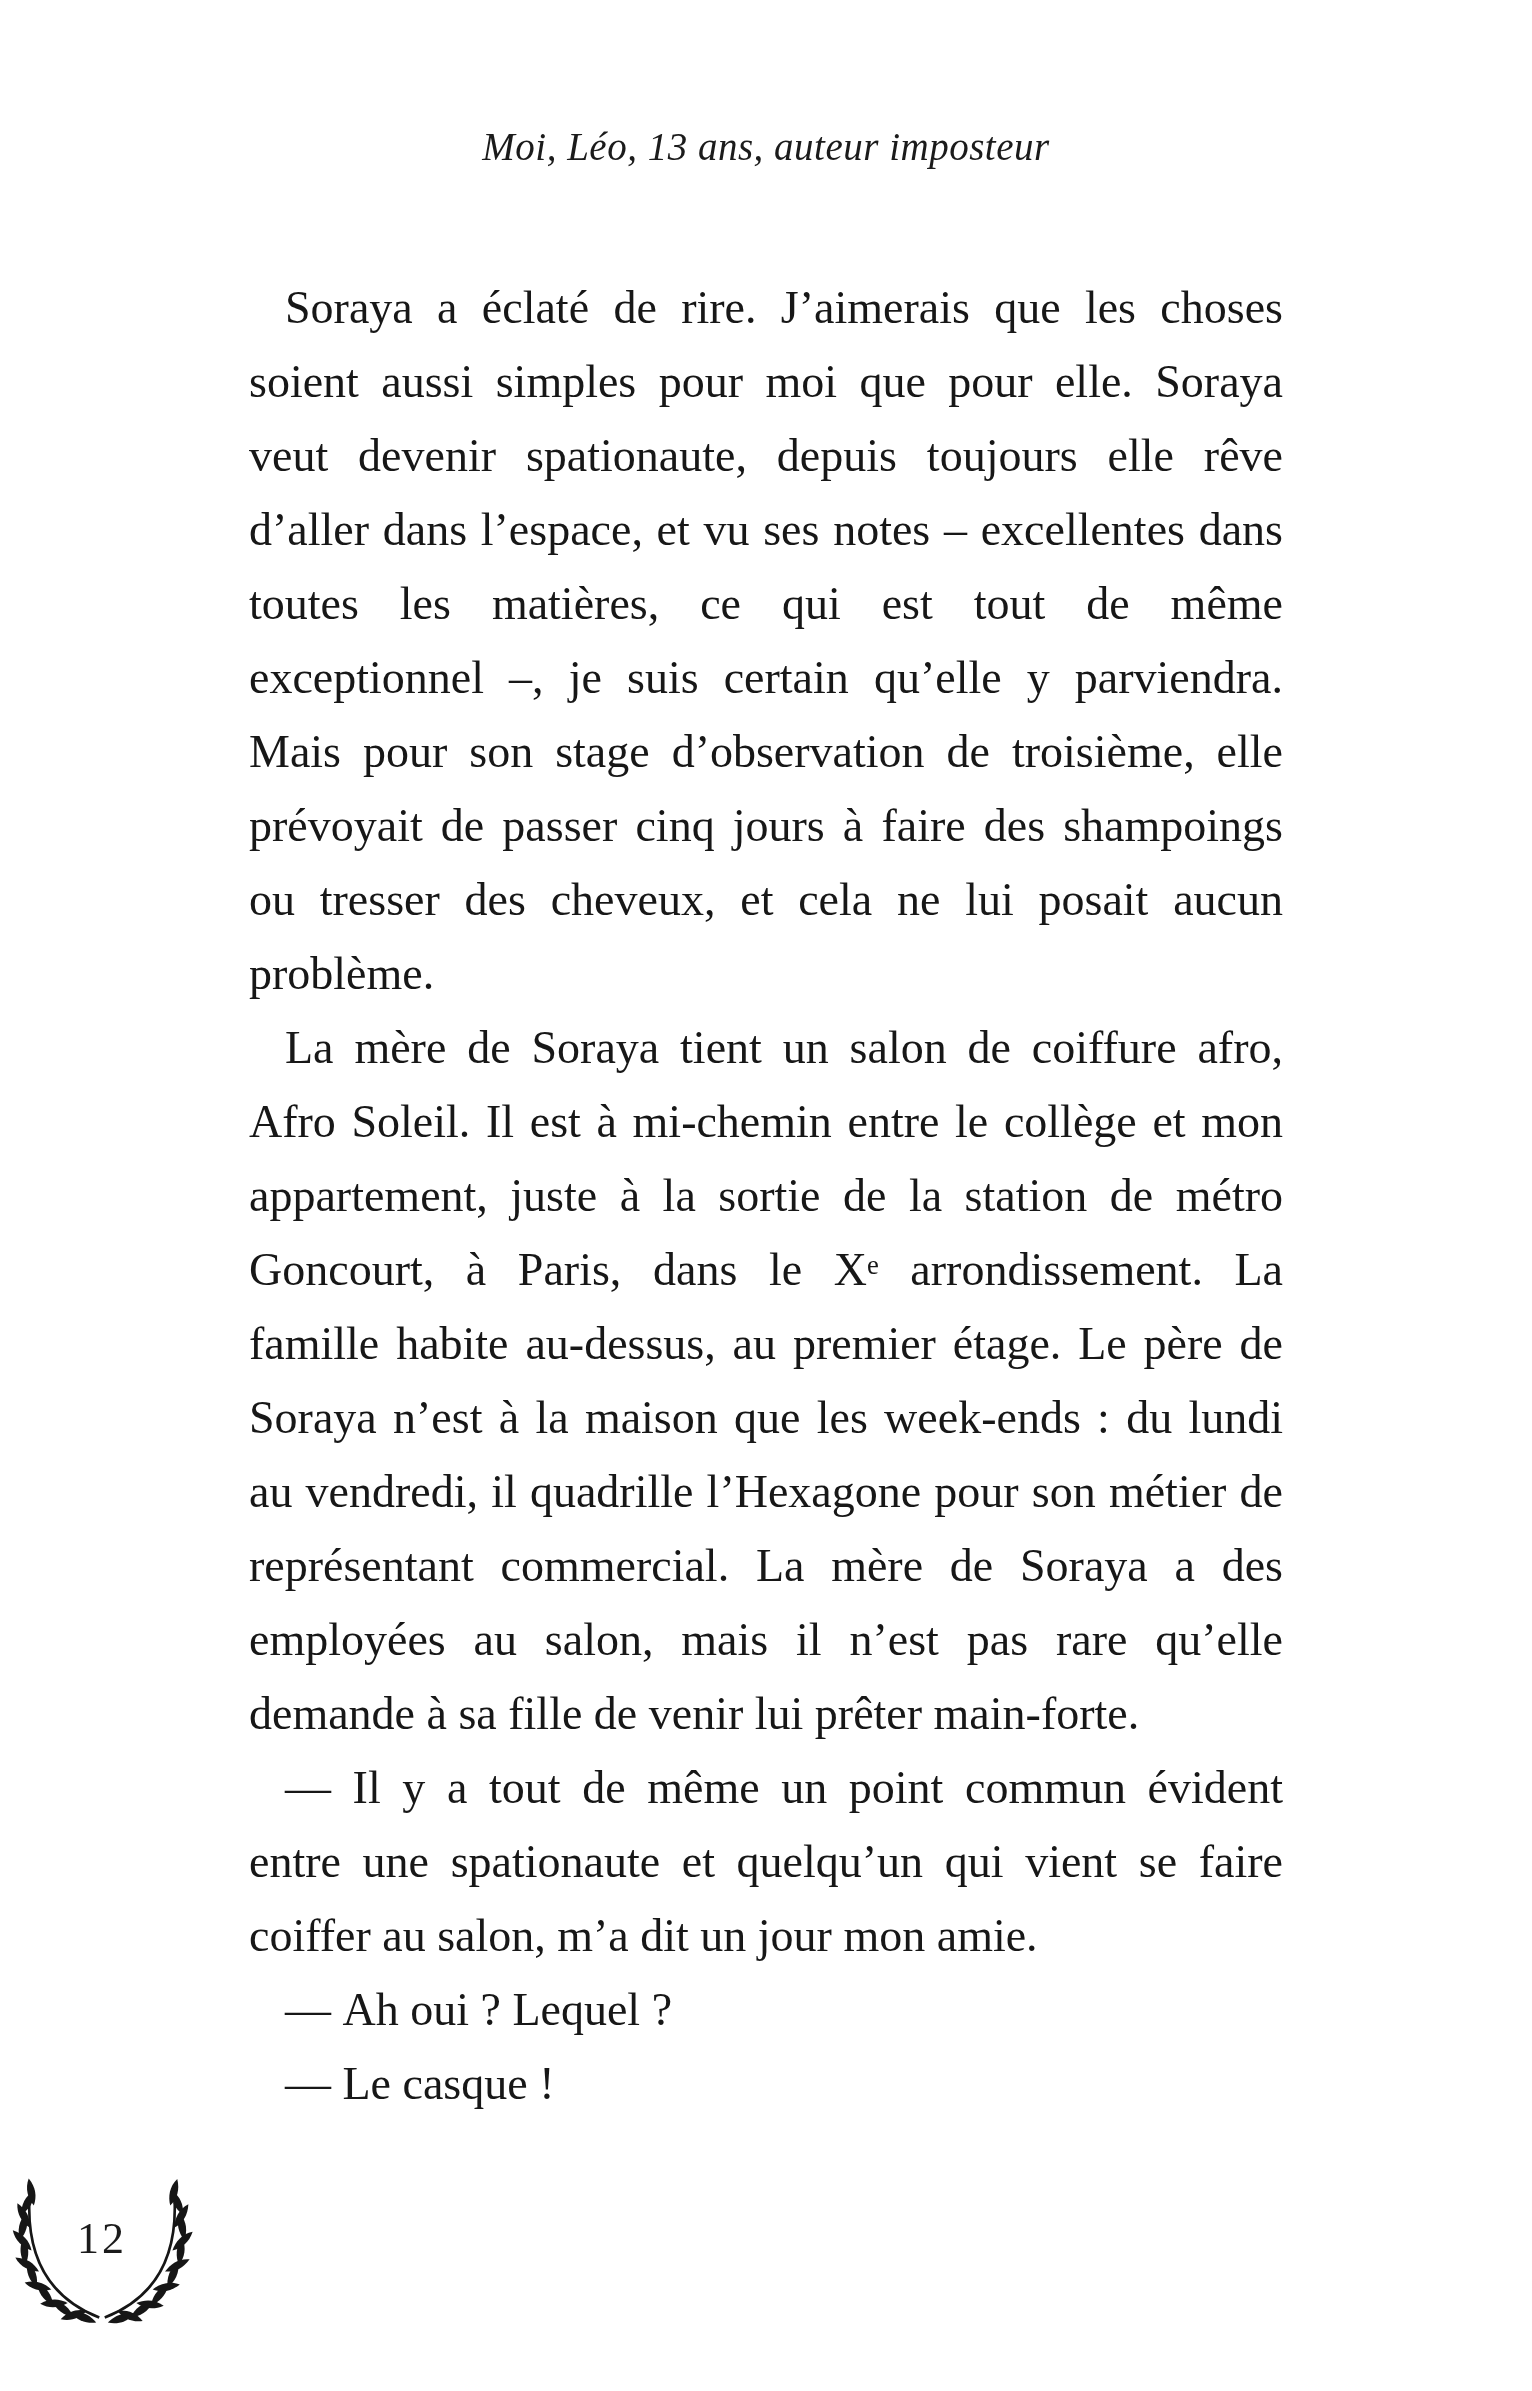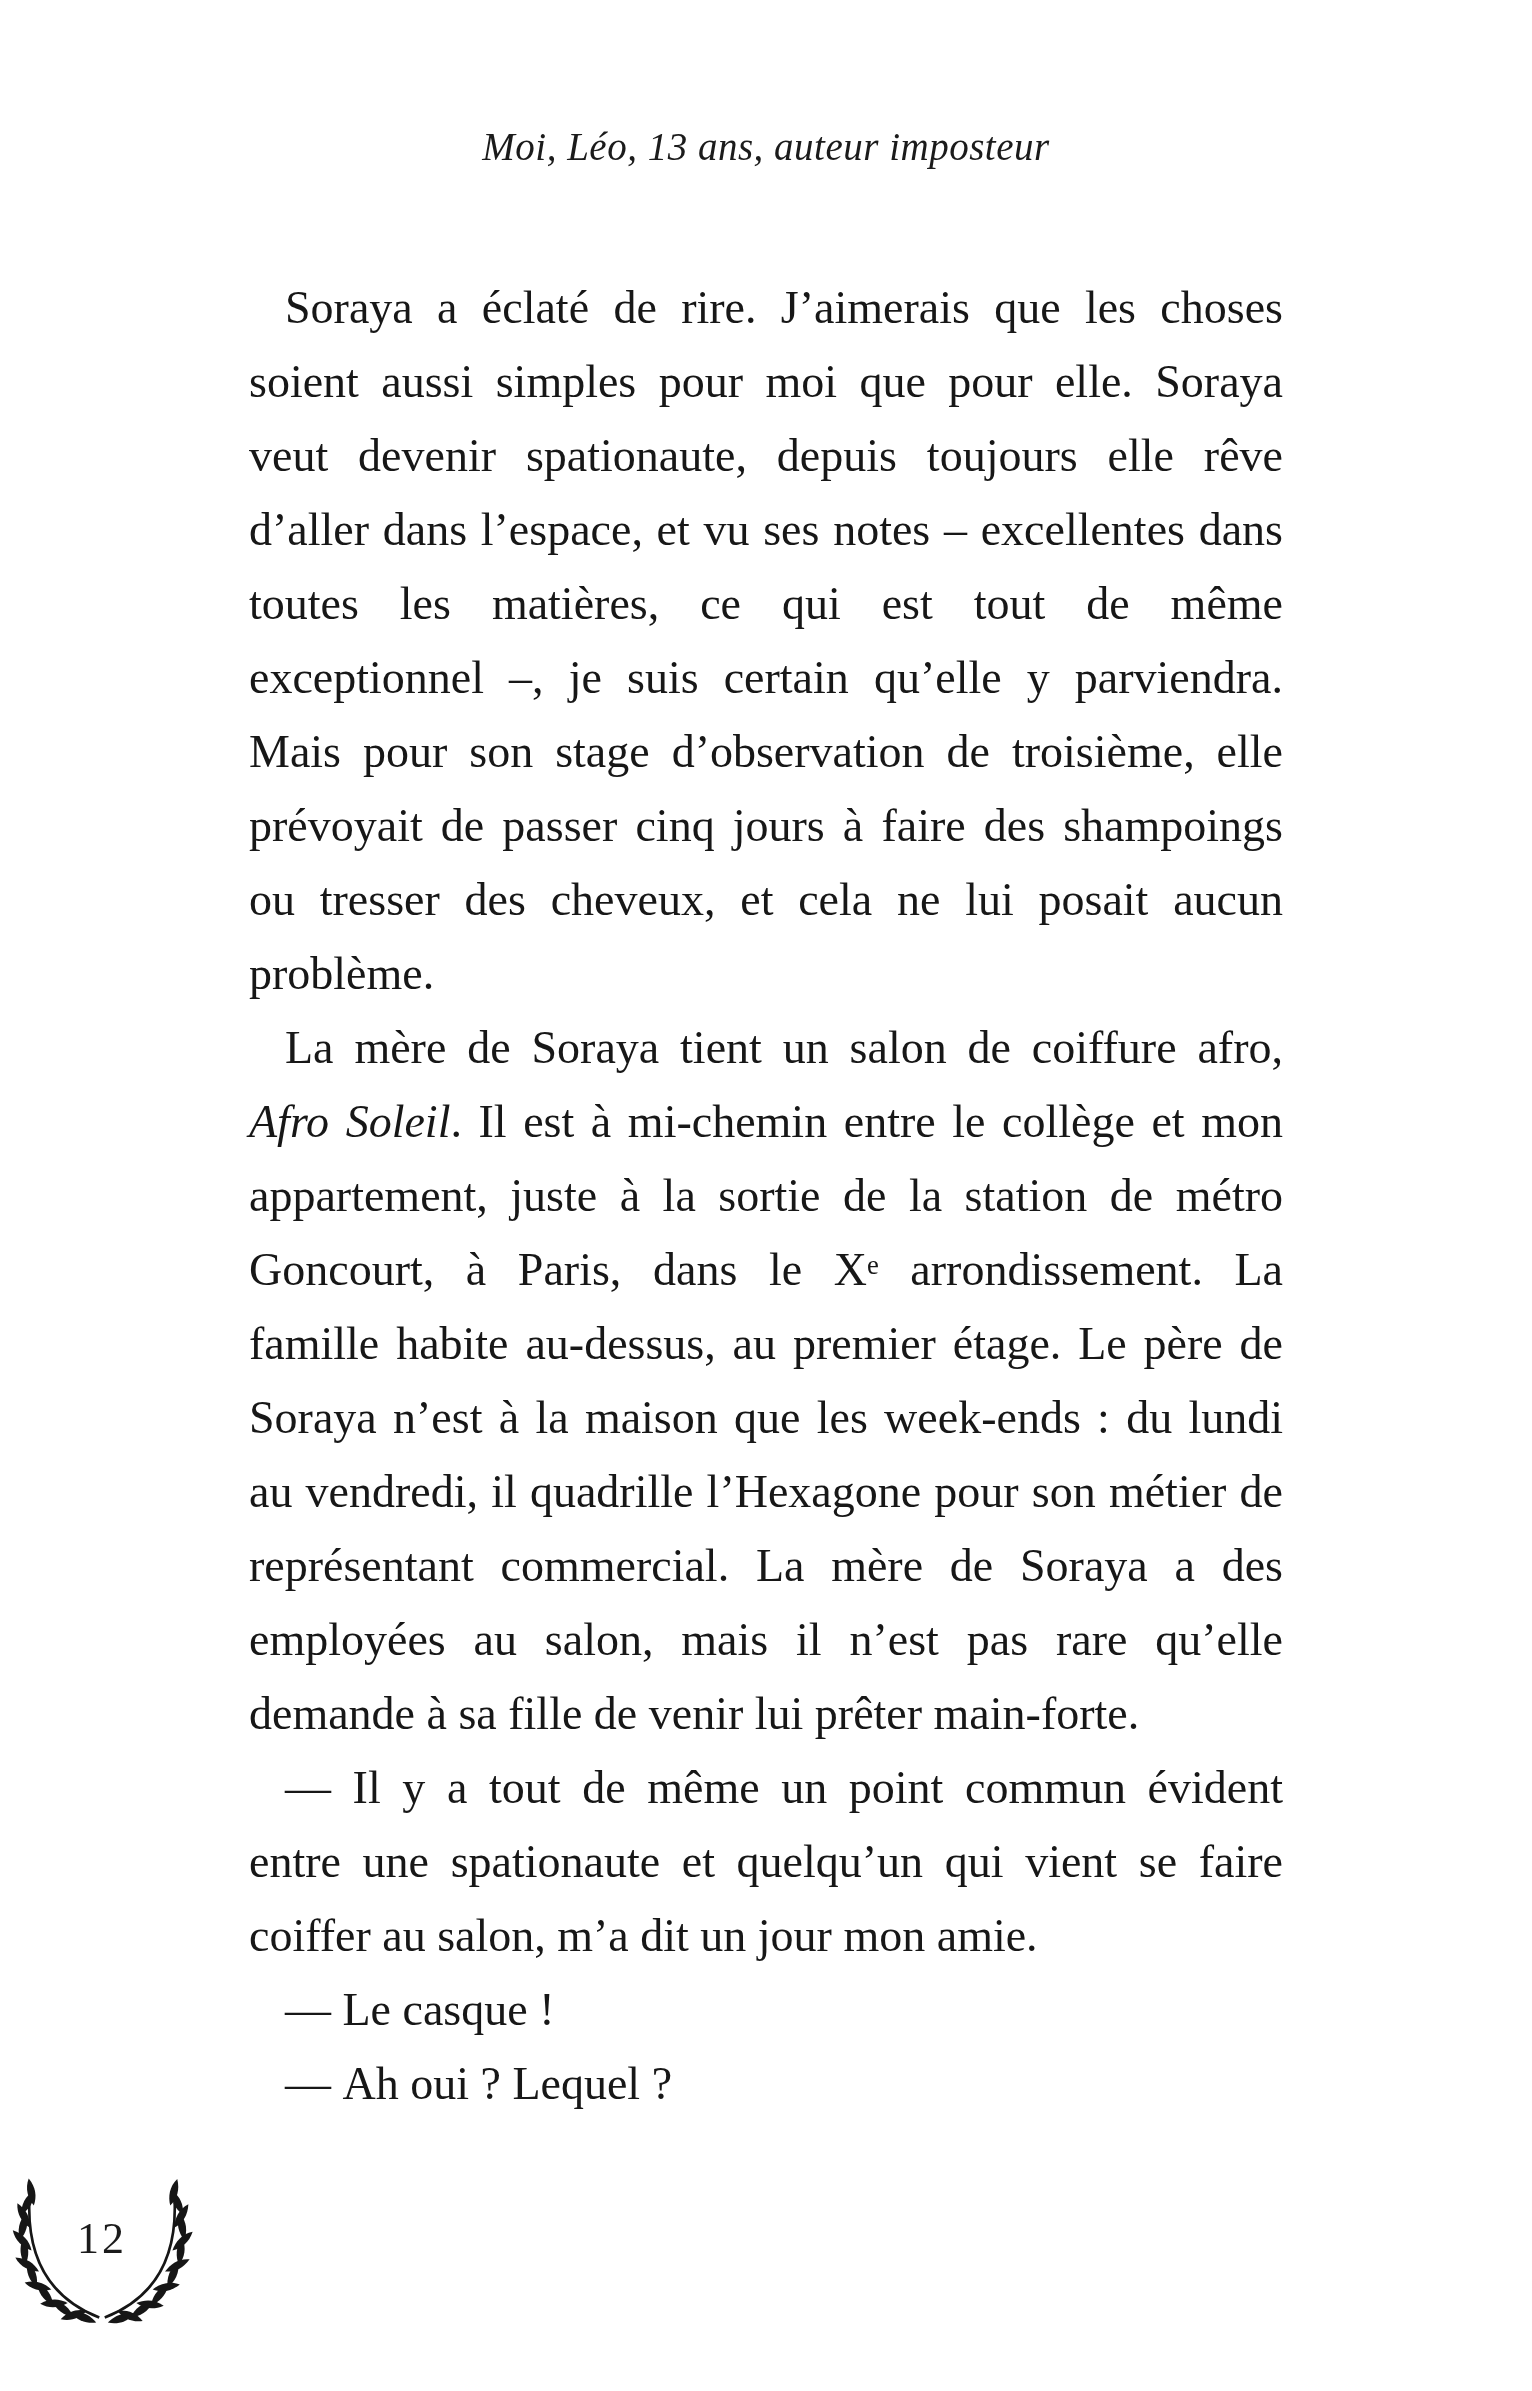--- a/index.html
+++ b/index.html
@@ -32,21 +32,21 @@
     font-size: 46px;
     line-height: 74px;
     text-align: justify;
     hyphens: none;
     color: #171717;
   }
   .body-text p {
     margin: 0;
     text-indent: 36px;
   }
-  .italic { font-style: italic; }
+  .italic { }
   .sup {
     font-size: 0.58em;
     position: relative;
     top: -0.42em;
     line-height: 0;
   }
   .footer {
     position: absolute;
     top: 2167px;
     left: 0;
@@ -81,22 +81,22 @@
 <body>
 
 <header>
   <div class="running-title">Moi, Léo, 13 ans, auteur imposteur</div>
 </header>
 
 <main class="body-text">
     <p><span>Soraya a éclaté de rire. J’aimerais que les choses soient aussi simples pour moi que pour elle. Soraya veut devenir spationaute, depuis toujours elle rêve d’aller dans l’espace, et vu ses notes – excellentes dans toutes les matières, ce qui est tout de même exceptionnel –, je suis certain qu’elle y parviendra. Mais pour son stage d’observation de troisième, elle prévoyait de passer cinq jours à faire des shampoings ou tresser des cheveux, et cela ne lui posait aucun problème.</span></p>
     <p><span>La mère de Soraya tient un salon de coiffure afro, </span><span class="italic">Afro Soleil</span><span>. Il est à mi-chemin entre le collège et mon appartement, juste à la sortie de la station de métro Goncourt, à Paris, dans le X</span><span class="sup">e</span><span> arrondissement. La famille habite au-dessus, au premier étage. Le père de Soraya n’est à la maison que les week-ends&nbsp;: du lundi au vendredi, il quadrille l’Hexagone pour son métier de représentant commercial. La mère de Soraya a des employées au salon, mais il n’est pas rare qu’elle demande à sa fille de venir lui prêter main-forte.</span></p>
     <p><span>—&nbsp;Il y a tout de même un point commun évident entre une spationaute et quelqu’un qui vient se faire coiffer au salon, m’a dit un jour mon amie.</span></p>
+    <p><span>—&nbsp;Ah oui&nbsp;? Lequel&nbsp;?</span></p>
     <p><span>—&nbsp;Le casque&nbsp;!</span></p>
-    <p><span>—&nbsp;Ah oui&nbsp;? Lequel&nbsp;?</span></p>
   </main>
 
 <footer class="footer">
   <div class="wreath-wrap">
     <svg id="wreath" viewBox="0 0 200 165" aria-hidden="true">
         <path d="M102.7,147.9 Q173.8,120.0 171.4,35.3" fill="none" stroke="#161616" stroke-width="2.6"></path>
         <path d="M0,0 C5,-8 6,-17 1,-27 C-5,-18 -4,-8 0,0" fill="#161616" transform="translate(105.7,152.8) rotate(70.0)"></path>
         <path d="M0,0 C5,-8 6,-17 1,-27 C-5,-18 -4,-8 0,0" fill="#161616" transform="translate(114.9,141.2) rotate(109.9)"></path>
         <path d="M0,0 C5,-8 6,-17 1,-27 C-5,-18 -4,-8 0,0" fill="#161616" transform="translate(128.0,147.5) rotate(53.8)"></path>
         <path d="M0,0 C5,-8 6,-17 1,-27 C-5,-18 -4,-8 0,0" fill="#161616" transform="translate(133.7,133.6) rotate(93.7)"></path>

